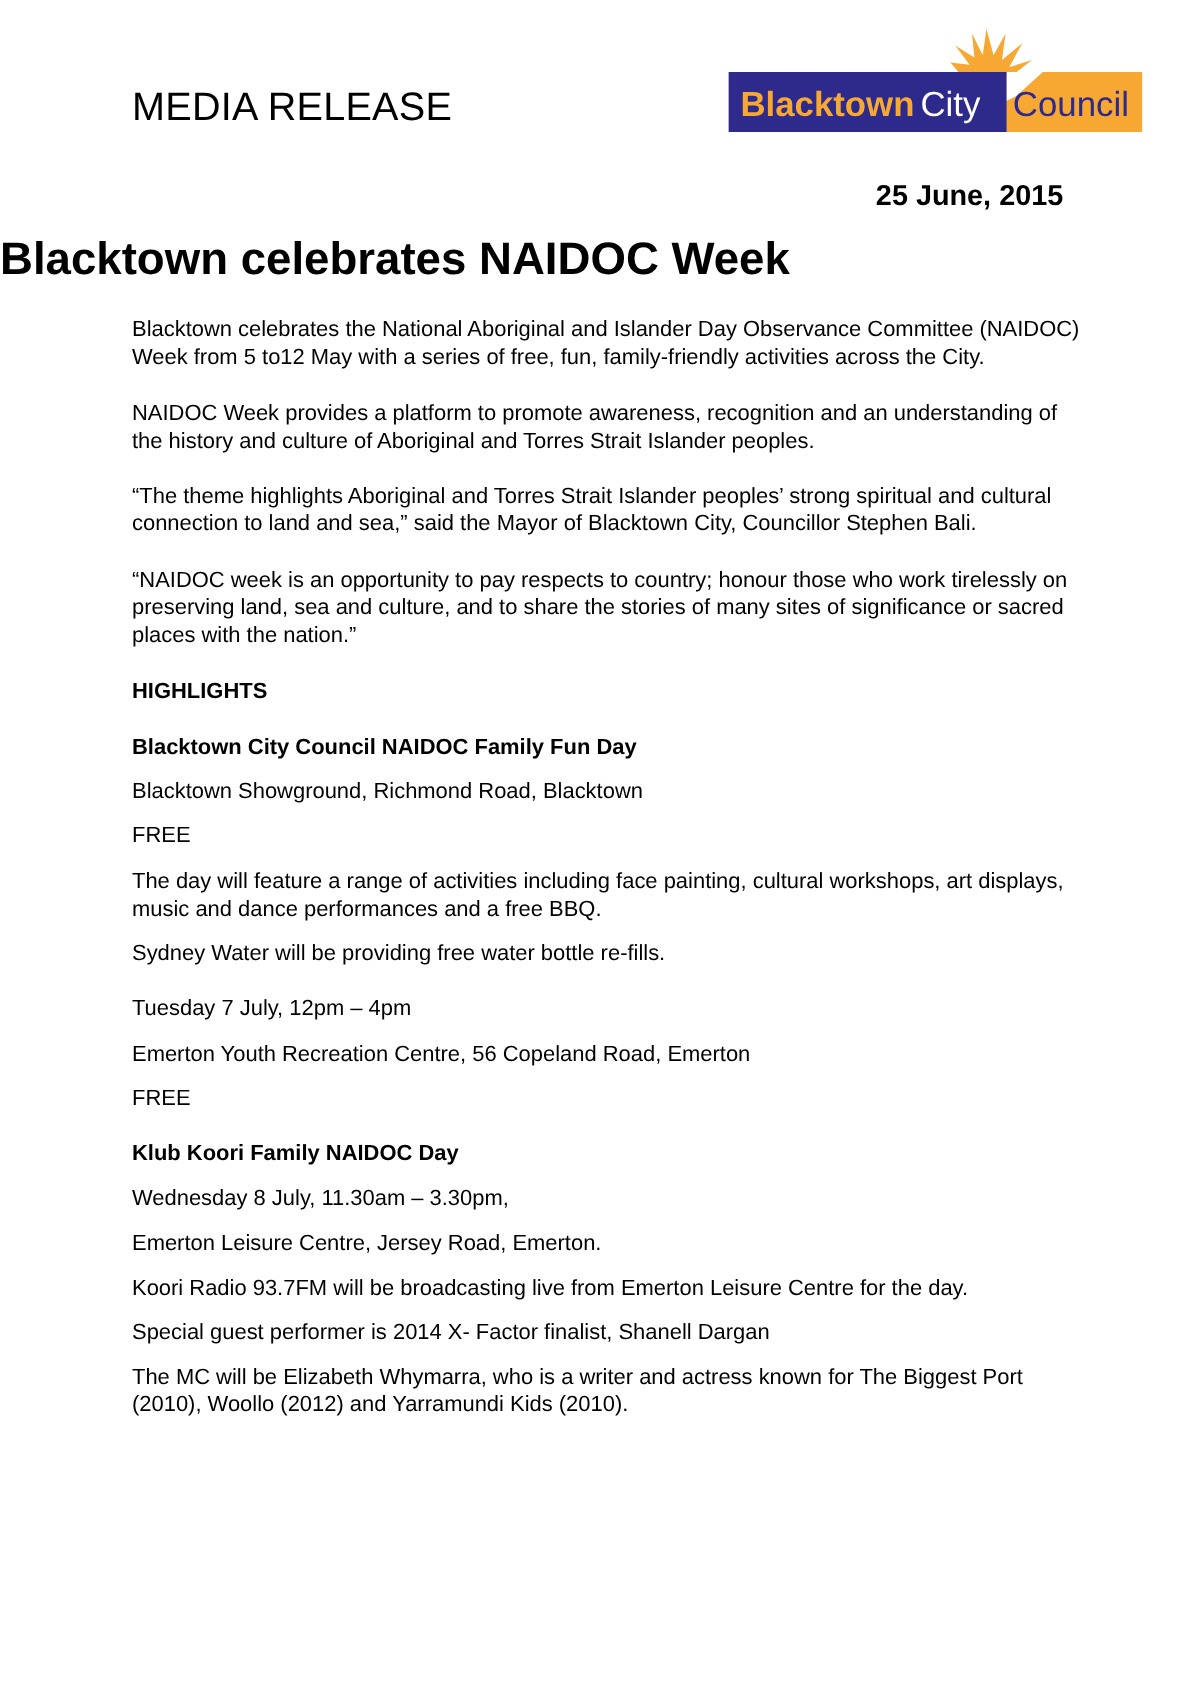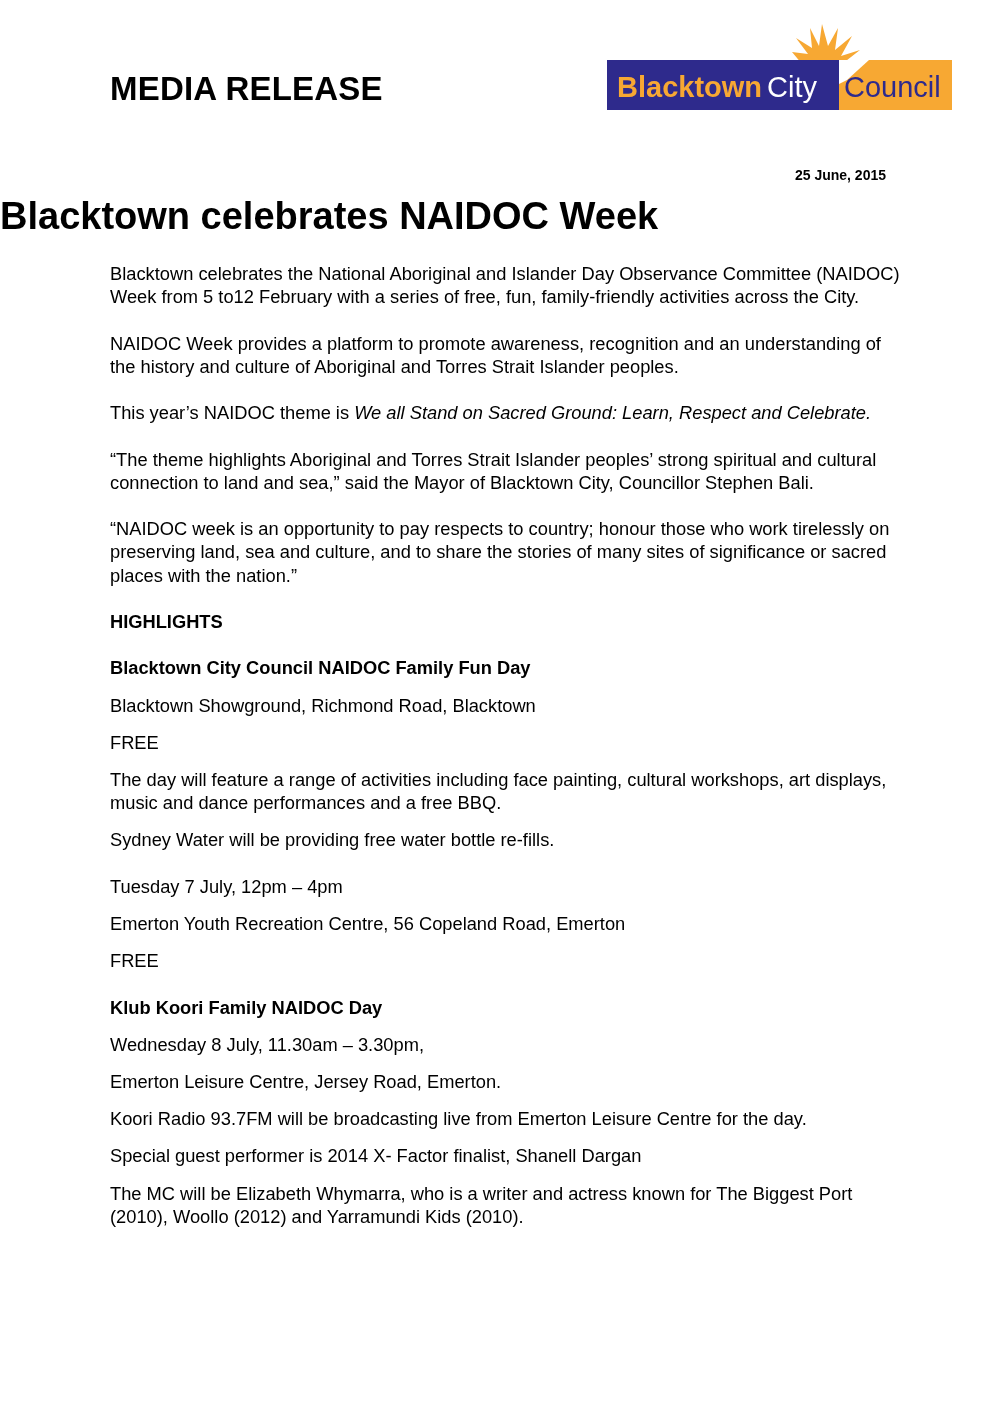--- a/index.html
+++ b/index.html
@@ -1,20 +1,20 @@
 <!DOCTYPE html>
 <html><head>
 <meta charset="utf-8">
 <style>
   html, body { margin: 0; padding: 0; background: #ffffff; }
   body { width: 1000px; height: 1415px; position: relative; overflow: hidden;
          font-family: "Liberation Sans", sans-serif; color: #000; }
-  .header-title { position: absolute; left: 110px; top: 70px; font-size: 33px; font-weight: bold; letter-spacing: 0.2px; }
+  .header-title { position: absolute; left: 110px; top: 70px; font-size: 33px; font-weight: normal; letter-spacing: 0.2px; }
   .logo { position: absolute; left: 607px; top: 22px; width: 345px; height: 88px; }
-  .date { position: absolute; right: 114px; top: 167px; font-size: 14px; font-weight: bold; }
+  .date { position: absolute; right: 114px; top: 150px; font-size: 24px; font-weight: bold; }
   .title { position: absolute; left: 0; width: 1000px; top: 195px; text-align: left; font-size: 38px; font-weight: bold; }
   .content { position: absolute; left: 110px; top: 262px; width: 790px; font-size: 18.3px; line-height: 23.2px; }
   .content p { margin: 0 0 23.2px 0; }
   .content .line { display: block; margin-top: 14px; }
   .bold { font-weight: bold; }
   .section { margin-bottom: 23.2px; }
 </style>
 </head>
 <body>
 
@@ -36,23 +36,22 @@
     <text x="160" y="75" font-family="Liberation Sans, sans-serif" font-size="29" fill="#FFFFFF">City</text>
     <text x="237" y="75" font-family="Liberation Sans, sans-serif" font-size="29" fill="#2E2A8C">Council</text>
   </svg>
 </div>
 
 <div class="date">25 June, 2015</div>
 
 <div class="title">Blacktown celebrates NAIDOC Week</div>
 
 <div class="content">
-  <p>Blacktown celebrates the National Aboriginal and Islander Day Observance Committee (NAIDOC) Week from 5 to12 February with a series of free, fun, family-friendly activities across the City.</p>
+  <p>Blacktown celebrates the National Aboriginal and Islander Day Observance Committee (NAIDOC) Week from 5 to12 May with a series of free, fun, family-friendly activities across the City.</p>
   <p>NAIDOC Week provides a platform to promote awareness, recognition and an understanding of the history and culture of Aboriginal and Torres Strait Islander peoples.</p>
-  <p><span>This year’s NAIDOC theme is </span><em>We all Stand on Sacred Ground: Learn, Respect and Celebrate</em><em>.</em></p>
   <p>“The theme highlights Aboriginal and Torres Strait Islander peoples’ strong spiritual and cultural connection to land and sea,” said the Mayor of Blacktown City, Councillor Stephen Bali.</p>
   <p>“NAIDOC week is an opportunity to pay respects to country; honour those who work tirelessly on preserving land, sea and culture, and to share the stories of many sites of significance or sacred places with the nation.”</p>
 
   <p class="bold">HIGHLIGHTS</p>
 
   <div class="section">
     <span class="line bold">Blacktown City Council NAIDOC Family Fun Day</span>
     <span class="line">Blacktown Showground, Richmond Road, Blacktown</span>
     <span class="line">FREE</span>
     <span class="line">The day will feature a range of activities including face painting, cultural workshops, art displays, music and dance performances and a free BBQ.</span>

